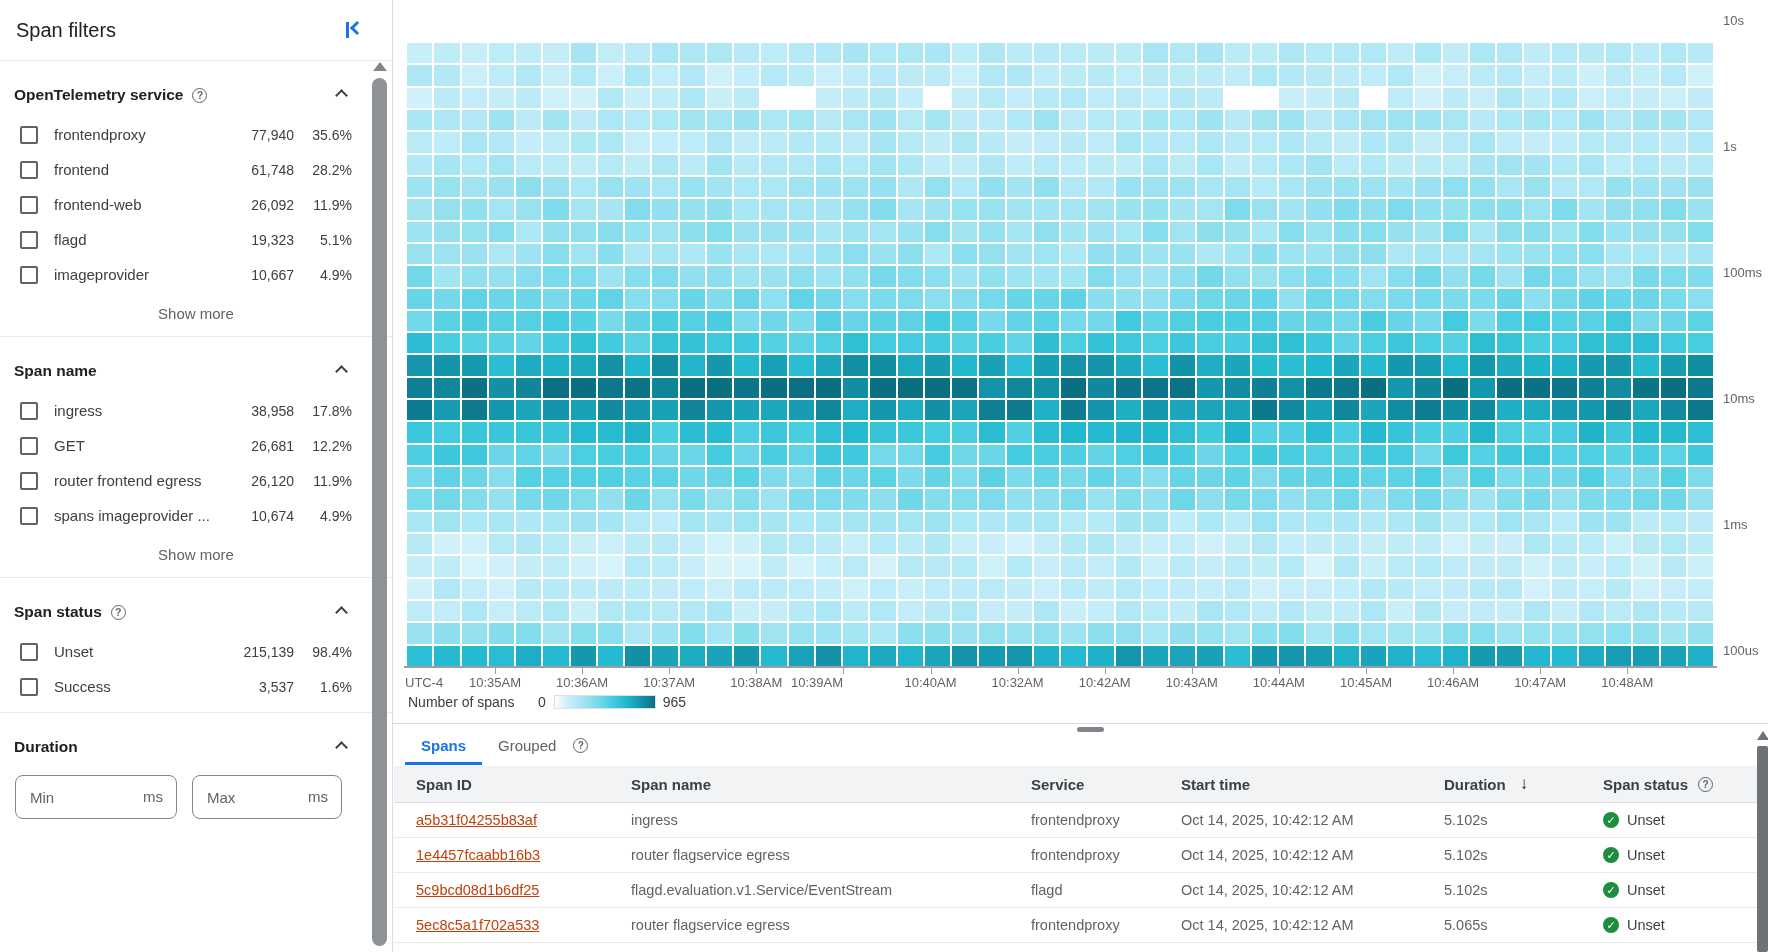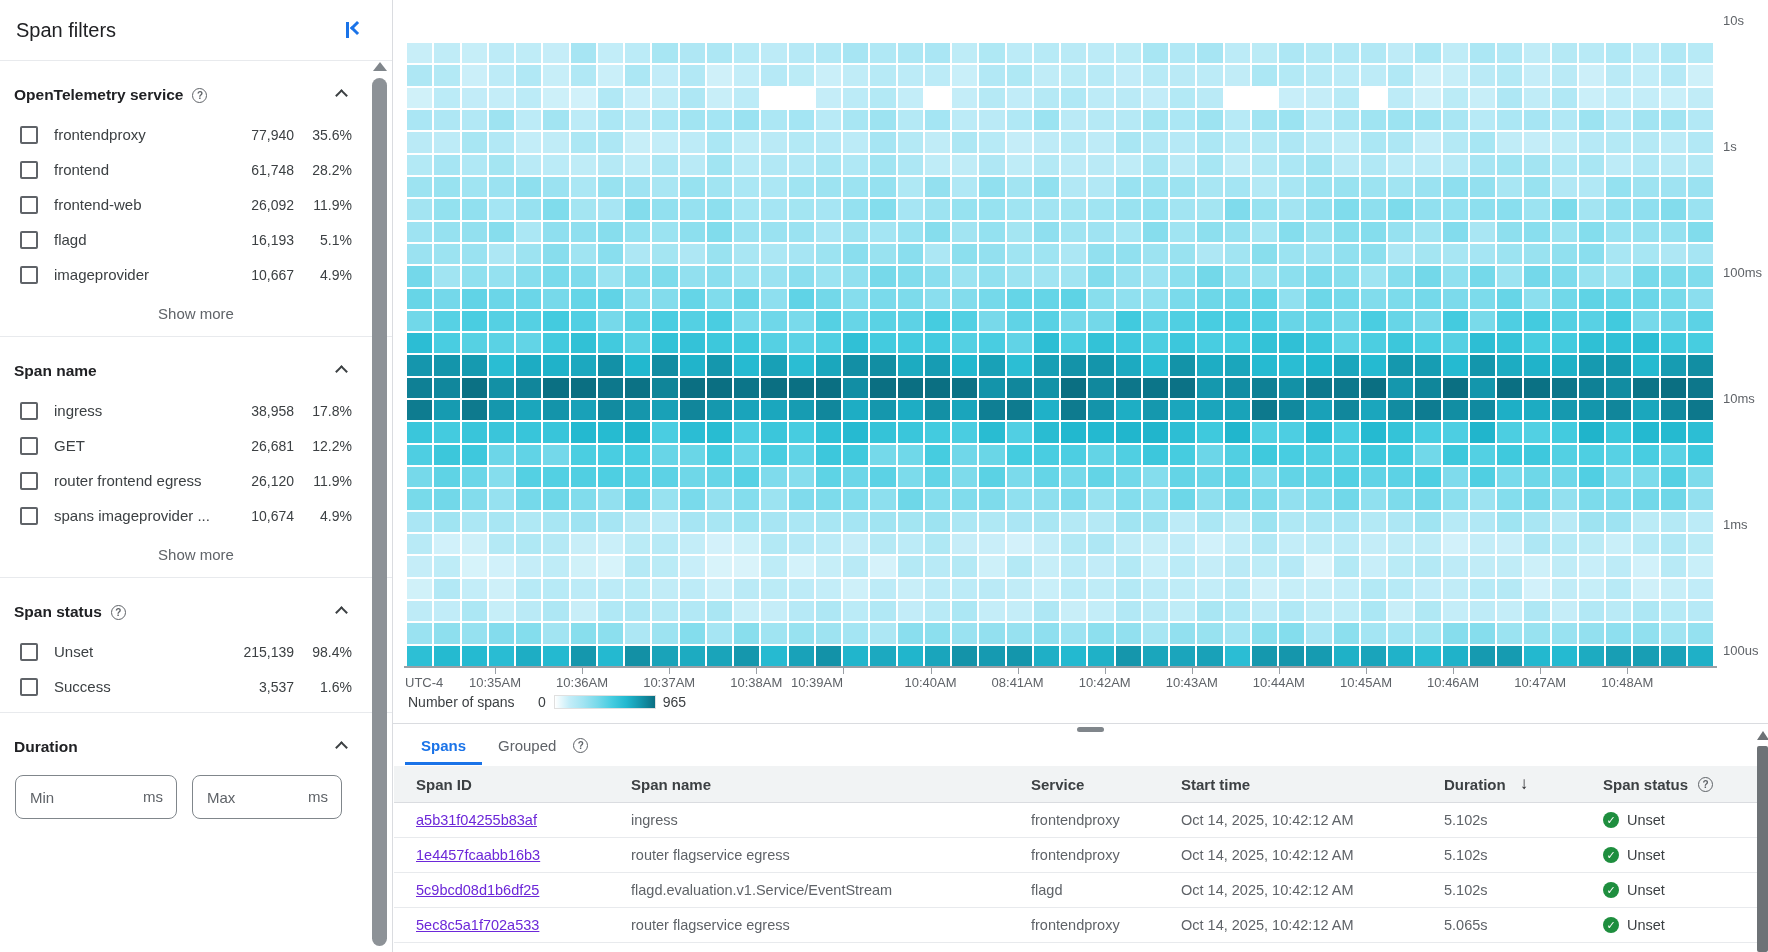--- a/index.html
+++ b/index.html
@@ -84,21 +84,21 @@
   .tab.active { color:#1a73e8; font-weight:700; border-bottom-color:#1a73e8; }
 
   #table { position:absolute; left:394px; top:766px; right:0; bottom:0; }
   .trow { display:flex; align-items:center; padding-left:22px; }
   .thead { height:37px; background:#f1f3f4; border-bottom:1px solid #dadce0; }
   .thead .tc { font-size:15px; font-weight:700; color:#3c4043; display:flex; align-items:center; }
   .tbody-row { height:35px; background:#fff; border-bottom:1px solid #e8eaed; }
   .tc { flex:0 0 auto; padding-right:10px; font-size:14.5px; color:#5f6368; white-space:nowrap; overflow:hidden; }
   .c-spanid { width:215px; } .c-spanname { width:400px; } .c-service { width:150px; }
   .c-start { width:263px; } .c-duration { width:159px; } .c-status { flex:1 1 auto; display:flex; align-items:center; }
-  .span-link { color:#6d28d9; text-decoration:underline; cursor:pointer; }
+  .span-link { color:#c2410c; text-decoration:underline; cursor:pointer; }
   .sort-arrow { font-size:17px; color:#202124; margin-left:14px; font-weight:400; }
   .status-check { width:16px; height:16px; border-radius:50%; background:#1e8e3e; color:#fff;
     font-size:11px; display:inline-flex; align-items:center; justify-content:center; margin-right:8px; flex:0 0 auto; }
   .status-text { color:#3c4043; font-size:14.5px; }
   .thead .c-status .help-icon { margin-left:10px; }
 
   
   #tbl-scroll-arrow { position:absolute; left:1757px; top:731px; width:0; height:0;
     border-left:6px solid transparent; border-right:6px solid transparent; border-bottom:9px solid #6d7276; cursor:pointer; }
   #tbl-scroll-thumb { position:absolute; left:1757px; top:746px; width:11px; height:206px;
@@ -136,21 +136,21 @@
         </div>
         <div class="facet-item">
           <span class="cb"></span>
           <span class="lbl">frontend-web</span>
           <span class="cnt">26,092</span>
           <span class="pct">11.9%</span>
         </div>
         <div class="facet-item">
           <span class="cb"></span>
           <span class="lbl">flagd</span>
-          <span class="cnt">16,193</span>
+          <span class="cnt">19,323</span>
           <span class="pct">5.1%</span>
         </div>
         <div class="facet-item">
           <span class="cb"></span>
           <span class="lbl">imageprovider</span>
           <span class="cnt">10,667</span>
           <span class="pct">4.9%</span>
         </div>
         <div class="show-more">Show more</div>
       </div>
@@ -1585,21 +1585,21 @@
     <span class="x-label" style="left: 582.1px;">10:36AM</span>
     <span class="x-tick" style="left: 669.2px;"></span>
     <span class="x-label" style="left: 669.2px;">10:37AM</span>
     <span class="x-tick" style="left: 756.3px;"></span>
     <span class="x-label" style="left: 756.3px;">10:38AM</span>
     <span class="x-tick" style="left: 843.4px;"></span>
     <span class="x-label" style="left: 817px;">10:39AM</span>
     <span class="x-tick" style="left: 930.5px;"></span>
     <span class="x-label" style="left: 930.5px;">10:40AM</span>
     <span class="x-tick" style="left: 1017.6px;"></span>
-    <span class="x-label" style="left: 1017.6px;">08:41AM</span>
+    <span class="x-label" style="left: 1017.6px;">10:32AM</span>
     <span class="x-tick" style="left: 1104.7px;"></span>
     <span class="x-label" style="left: 1104.7px;">10:42AM</span>
     <span class="x-tick" style="left: 1191.8px;"></span>
     <span class="x-label" style="left: 1191.8px;">10:43AM</span>
     <span class="x-tick" style="left: 1278.9px;"></span>
     <span class="x-label" style="left: 1278.9px;">10:44AM</span>
     <span class="x-tick" style="left: 1366px;"></span>
     <span class="x-label" style="left: 1366px;">10:45AM</span>
     <span class="x-tick" style="left: 1453.1px;"></span>
     <span class="x-label" style="left: 1453.1px;">10:46AM</span>

